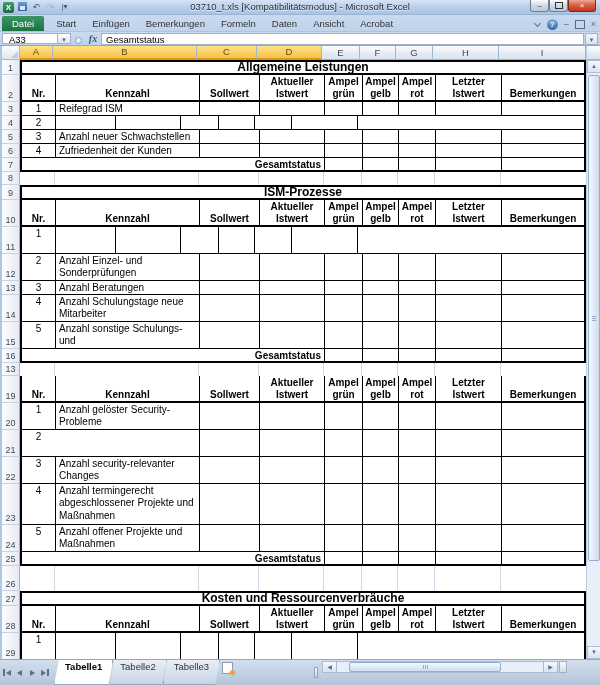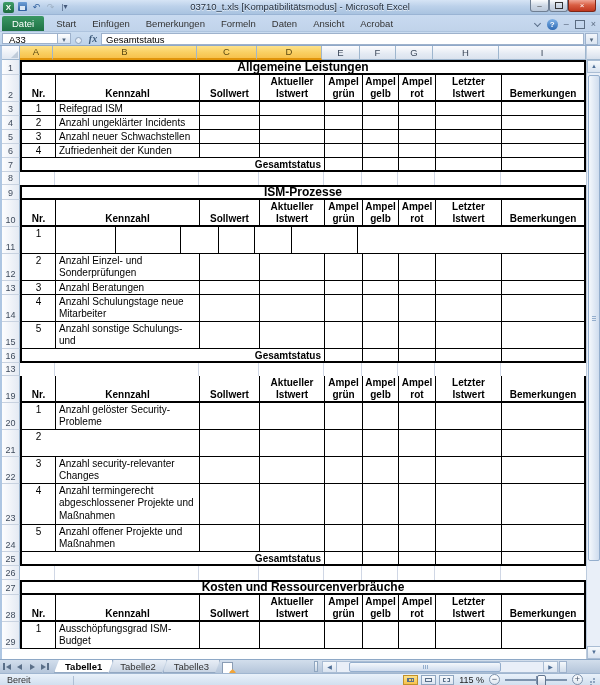--- a/index.html
+++ b/index.html
@@ -99,21 +99,21 @@
   .vscroll{width:14px;flex:none;background:#e9eff8;border-left:1px solid #bccbdd;display:flex;flex-direction:column;}
   .splitbox{height:13px;flex:none;background:linear-gradient(#fdfdfe,#d7e0ec);border-bottom:1px solid #9eb6ce;}
   .varrow{height:13px;flex:none;background:linear-gradient(#f6f9fc,#d9e3f0);border:1px solid #aabdd4;
     box-sizing:border-box;font-size:6px;color:#4f6f96;text-align:center;line-height:11px;}
   .vtrack{flex:1;position:relative;}
   .vthumb{position:absolute;left:1px;right:1px;top:2px;height:484px;border:1px solid #94aecd;border-radius:2px;
     background:linear-gradient(90deg,#f4f8fc,#cfdcee);}
   .vthumb:after{content:"";position:absolute;left:3px;right:3px;top:50%;height:1px;background:#94aecd;
     box-shadow:0 2px 0 #94aecd,0 -2px 0 #94aecd;}
   
-  .tabbar{height:14px;flex:none;background:linear-gradient(#d2deec,#b4c5da);border-top:1px solid #8ea8c6;
+  .tabbar{height:26px;flex:none;background:linear-gradient(#d2deec,#b4c5da);border-top:1px solid #8ea8c6;
     display:flex;align-items:stretch;position:relative;box-sizing:border-box;}
   .navbtn{width:13px;display:flex;align-items:center;justify-content:center;flex:none;}
   .ntri{width:0;height:0;border-top:3.5px solid transparent;border-bottom:3.5px solid transparent;}
   .ntri.l{border-right:5px solid #5a6f88;}
   .ntri.r{border-left:5px solid #5a6f88;}
   .nbar{width:1.5px;height:7px;background:#5a6f88;margin:0 1px;}
   .sheettab{padding:0 10px;font-size:9.5px;line-height:13px;color:#333;
     background:linear-gradient(#e8eef6,#c9d5e4);border:1px solid #93a8c2;border-top:none;box-sizing:border-box;
     clip-path:polygon(5px 0,100% 0,calc(100% - 5px) 100%,0 100%);margin-left:-4px;}
   .sheettab.active{background:#fff;font-weight:bold;color:#000;z-index:2;}
@@ -263,21 +263,20 @@
               <div class="dcell" style="width: 36px;"></div>
               <div class="dcell" style="width: 37px;"></div>
               <div class="dcell" style="width: 66px;"></div>
               <div class="dcell flex"></div>
             </div>
           </div>
           <div class="gline" style="height: 14px;">
             <div class="gut">4</div>
             <div class="rowc rc-data">
               <div class="dcell nr" style="width: 33px;">2</div>
-              <div class="dcell kz" style="width: 144px;">Anzahl ungeklärter Incidents</div>
               <div class="dcell" style="width: 60px;"></div>
               <div class="dcell" style="width: 65px;"></div>
               <div class="dcell" style="width: 38px;"></div>
               <div class="dcell" style="width: 36px;"></div>
               <div class="dcell" style="width: 37px;"></div>
               <div class="dcell" style="width: 66px;"></div>
               <div class="dcell flex"></div>
             </div>
           </div>
           <div class="gline" style="height: 14px;">
@@ -554,21 +553,21 @@
             <div class="gut">25</div>
             <div class="rowc rc-footer">
               <div class="fcell" style="width: 302px;">Gesamtstatus</div>
               <div class="dcell" style="width: 38px;"></div>
               <div class="dcell" style="width: 36px;"></div>
               <div class="dcell" style="width: 37px;"></div>
               <div class="dcell" style="width: 66px;"></div>
               <div class="dcell flex"></div>
             </div>
           </div>
-          <div class="gline" style="height: 14px;">
+          <div class="gline" style="height: 25px;">
             <div class="gut">26</div>
             <div class="rowc rc-spacer">
               <div class="scell" style="width: 33px;"></div>
               <div class="scell" style="width: 144px;"></div>
               <div class="scell" style="width: 60px;"></div>
               <div class="scell" style="width: 65px;"></div>
               <div class="scell" style="width: 38px;"></div>
               <div class="scell" style="width: 36px;"></div>
               <div class="scell" style="width: 37px;"></div>
               <div class="scell" style="width: 66px;"></div>
@@ -597,21 +596,20 @@
 rot</div>
               <div class="hcell" style="width: 66px;">Letzter
 Istwert</div>
               <div class="hcell flex">Bemerkungen</div>
             </div>
           </div>
           <div class="gline" style="height: 27px;">
             <div class="gut">29</div>
             <div class="rowc rc-data">
               <div class="dcell nr" style="width: 33px;">1</div>
-              <div class="dcell kz" style="width: 144px;">Ausschöpfungsgrad ISM-Budget</div>
               <div class="dcell" style="width: 60px;"></div>
               <div class="dcell" style="width: 65px;"></div>
               <div class="dcell" style="width: 38px;"></div>
               <div class="dcell" style="width: 36px;"></div>
               <div class="dcell" style="width: 37px;"></div>
               <div class="dcell" style="width: 66px;"></div>
               <div class="dcell flex"></div>
             </div>
           </div>
         </div>

